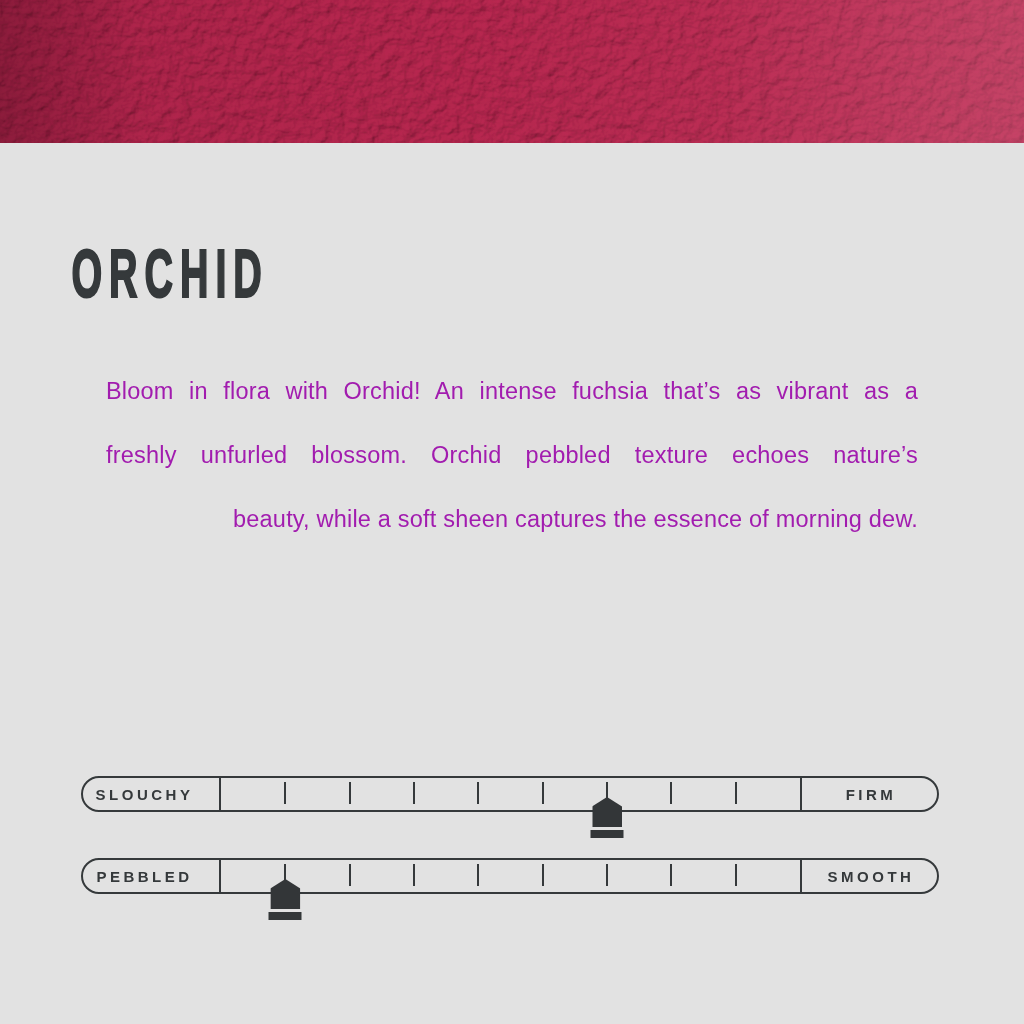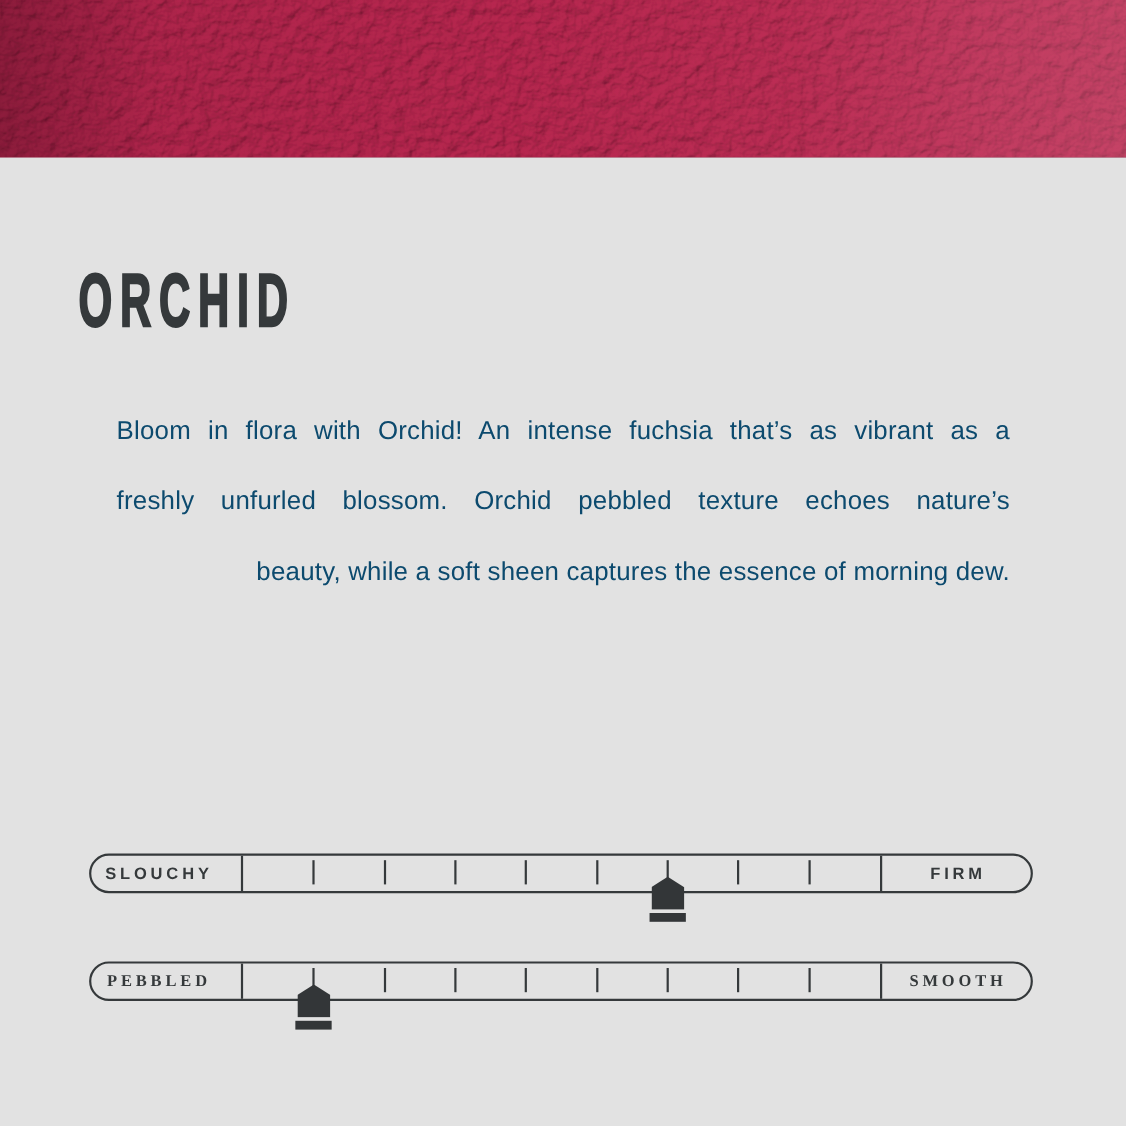--- a/index.html
+++ b/index.html
@@ -34,33 +34,33 @@
   h1.title .squeeze {
     display:inline-block; transform:scaleX(0.58);
     transform-origin:50% 50%;
     -webkit-text-stroke:2.2px currentColor;
   }
 
   
   .desc { width:812px; margin:54px auto 0; }
   .desc p {
     font-size:23.5px; line-height:64px; height:64px;
-    letter-spacing:0.2px; color:#0c4a6e; white-space:normal;
+    letter-spacing:0.2px; color:#a21caf; white-space:normal;
   }
   .desc p.just { text-align:justify; text-align-last:justify; }
   .desc p.ctr  { text-align:right; }
 
   
   .scales { margin-top:225px; }
   .scale {
     position:relative; margin-left:81px; width:858px; height:36px;
     border:2px solid var(--ink,#35393b); border-radius:18px;
     background:transparent;
   }
-  .scale + .scale { margin-top:62px;font-family:Liberation Serif, serif; }
+  .scale + .scale { margin-top:46px; }
   .scale .cap {
     position:absolute; top:0; bottom:0;
     display:flex; align-items:center; justify-content:center;
     font-size:15px; font-weight:bold; letter-spacing:3.5px;
     padding-left:3px; color:var(--ink,#35393b);
   }
   .scale .cap.left  { left:0; width:120px; }
   .scale .cap.right { left:719px; right:0; }
   .scale .mid {
     position:absolute; top:0; bottom:0; left:136px; width:583px;

